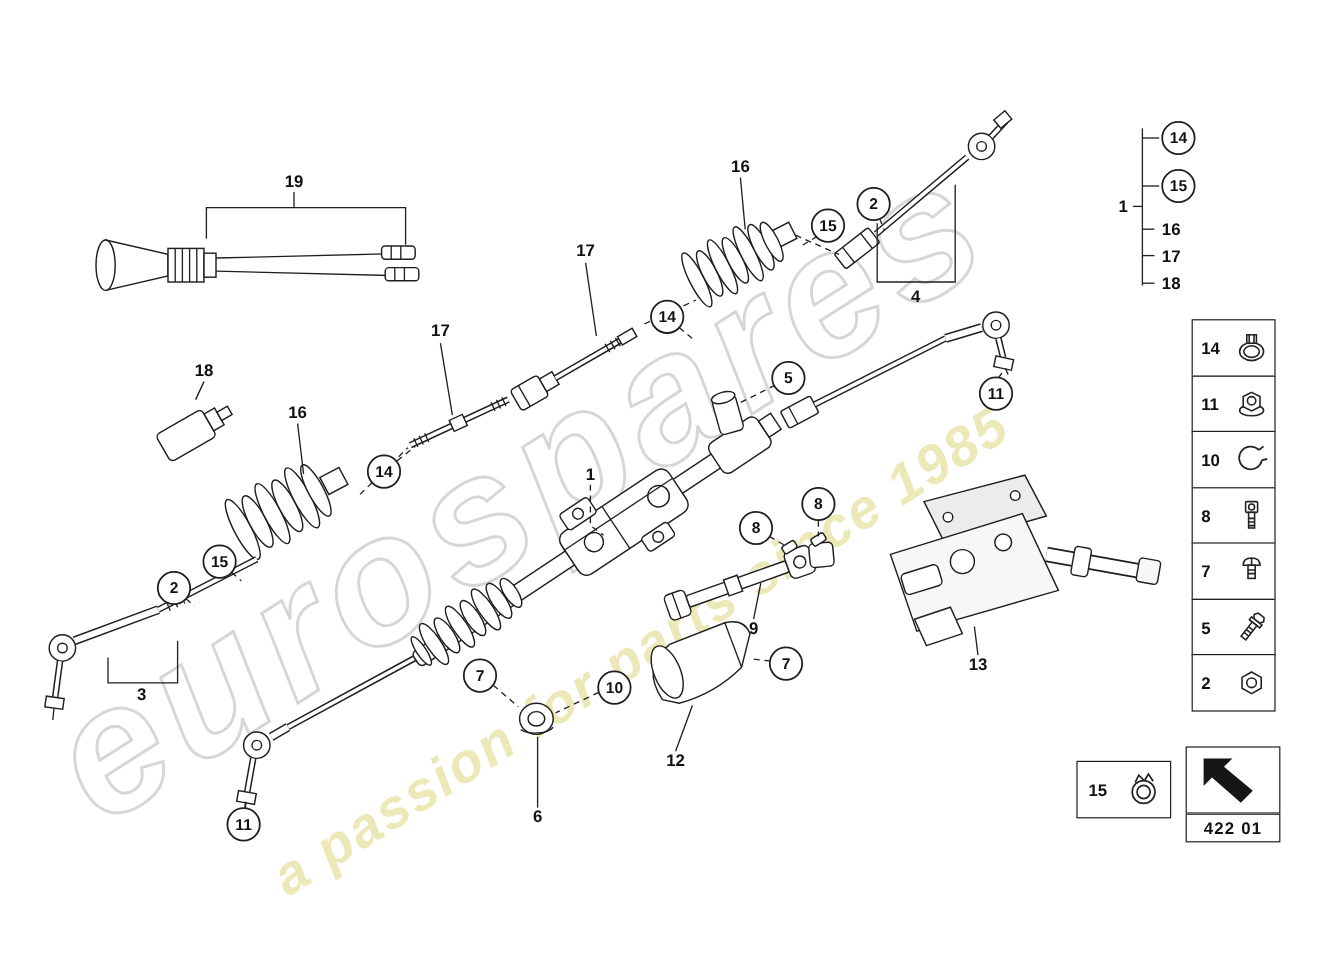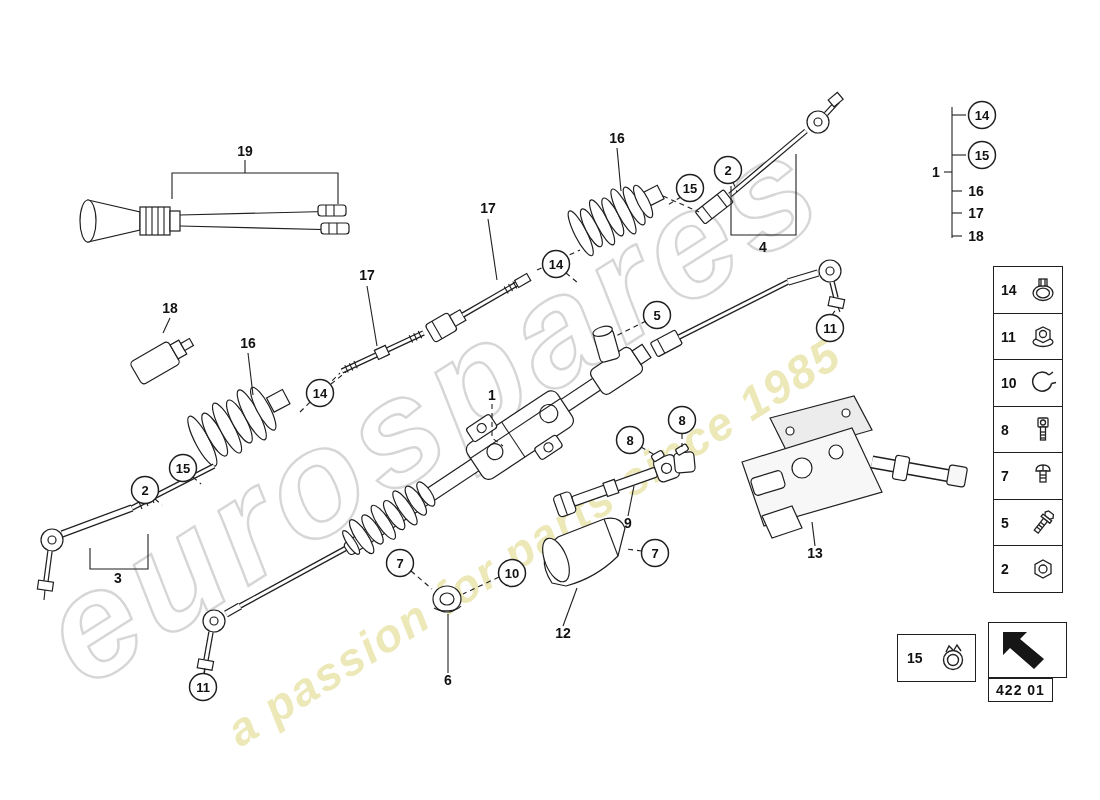--- a/index.html
+++ b/index.html
@@ -29,21 +29,21 @@
   
   .legend-col { position:absolute; left:993px; top:266px; width:70px; }
   .legend-row { display:flex; align-items:center; justify-content:space-between; width:70px; height:48px;
                 border:1.5px solid #1f1f1f; background:#fff; margin-top:-1.5px; padding:0 4px 0 7px; }
   .legend-row:first-child { margin-top:0; }
   .legend-num { font-size:14px; font-weight:bold; color:#111; }
   .legend-icon { display:flex; align-items:center; }
   .box { position:absolute; border:1.5px solid #1f1f1f; background:#fff; display:flex; align-items:center; }
   .clamp-box { left:897px; top:634px; width:79px; height:48px; justify-content:space-between; padding:0 6px 0 9px; }
   .arrow-box { left:988px; top:622px; width:79px; height:56px; justify-content:center; }
-  .code-box  { left:988px; top:678px; width:65px; height:24px; justify-content:center; font-size:14px; font-weight:bold; letter-spacing:1px; color:#111; }
+  .code-box  { left:988px; top:678px; width:79px; height:24px; justify-content:center; font-size:14px; font-weight:bold; letter-spacing:1px; color:#111; }
 </style>
 </head>
 <body>
 
 <div class="stage">
 
 <svg width="1100" height="800" viewBox="0 0 1100 800">
 
   <g>
     <text class="wm-brand" transform="translate(85,690) rotate(-32.5)">eurospares</text>

